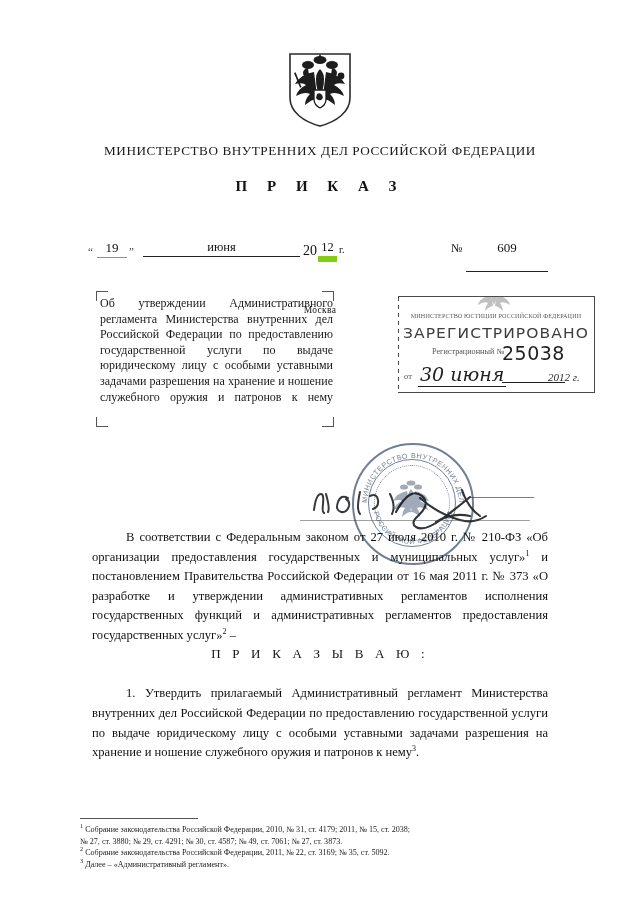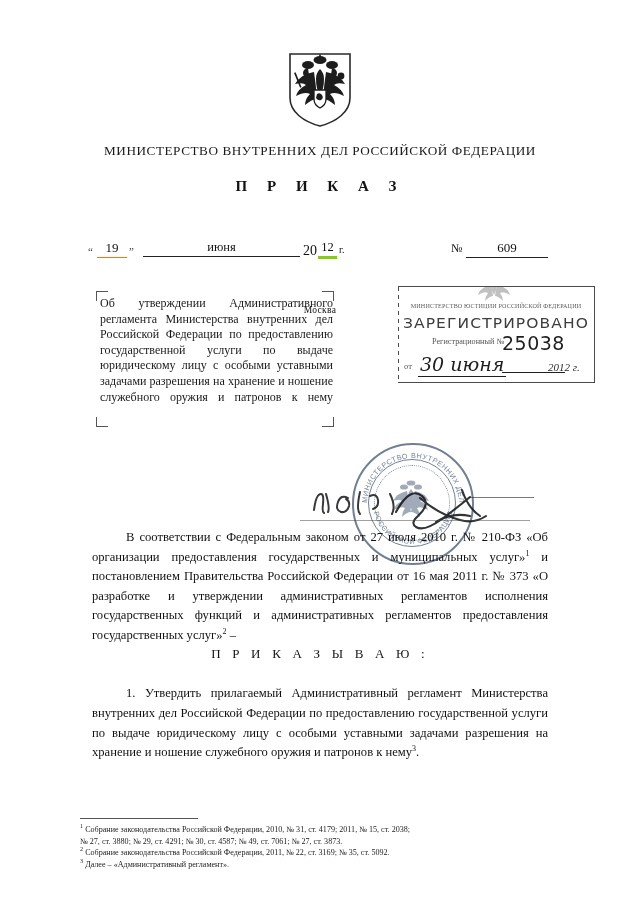--- a/index.html
+++ b/index.html
@@ -92,41 +92,41 @@
     position: absolute;
     left: 215px; top: 3px;
     font-size: 14px;
   }
   .dl-year {
     position: absolute;
     left: 230px; top: 0px;
     width: 19px;
     text-align: center;
     font-size: 12.5px;
-    border-bottom: 3px solid #84cc16;
+    border-bottom: 6px solid #84cc16;
     padding-bottom: 1px;
   }
   .dl-g {
     position: absolute;
     left: 251px; top: 4px;
     font-size: 10px;
   }
   .dl-nosign {
     position: absolute;
     left: 363px; top: 1px;
     font-size: 12px;
   }
   .dl-number {
     position: absolute;
     left: 378px; top: 0px;
     width: 82px;
     text-align: center;
     font-size: 13px;
     border-bottom: 1px solid #222;
-    padding-bottom: 1px;
+    padding-bottom: 15px;
   }
   .city {
     position: absolute;
     left: 0; right: 0;
     top: 262px;
     text-align: center;
     font-size: 9.5px;
     letter-spacing: 0.3px;
     margin-top: 43px;
   }
@@ -150,21 +150,21 @@
   }
   .corner.tl { left: 96px;  top: 291px; border-left: 1px solid #555; border-top: 1px solid #555; }
   .corner.tr { left: 322px; top: 291px; border-right: 1px solid #555; border-top: 1px solid #555; }
   .corner.bl { left: 96px;  top: 417px; border-left: 1px solid #555; border-bottom: 1px solid #555; }
   .corner.br { left: 322px; top: 417px; border-right: 1px solid #555; border-bottom: 1px solid #555; }
 
   
   .reg-stamp {
     position: absolute;
     left: 398px;
-    top: 286px;
+    top: 296px;
     width: 196px;
     height: 95px;
     border: 1px solid #4a4a4a;
     border-left: none;
     color: #2b2b2b;
     overflow: hidden;
   }
   .reg-stamp::after {
     content: "";
     position: absolute;

